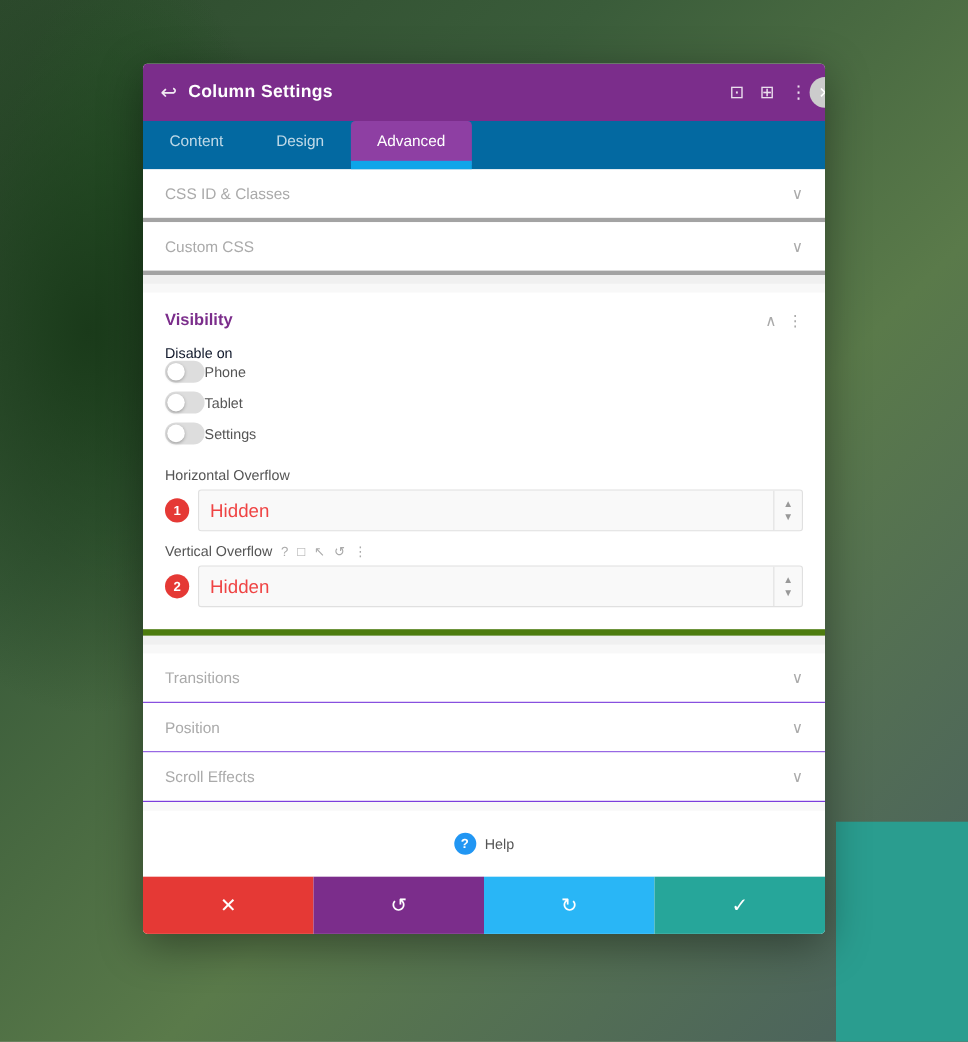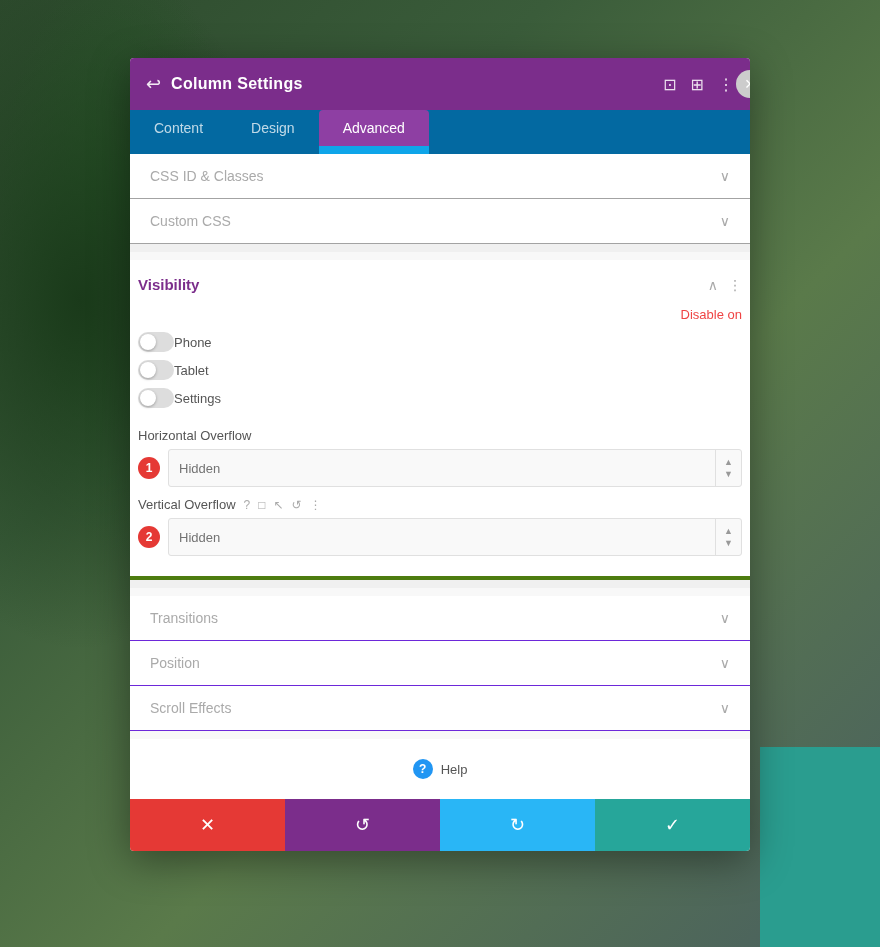--- a/index.html
+++ b/index.html
@@ -137,21 +137,21 @@
 
     .modal-body {
       padding: 0;
       max-height: 680px;
       overflow-y: auto;
       background: #f8f8f8;
     }
 
     .section-row {
       background: #fff;
-      border-bottom: 1px solid #a3a3a3;
+      border-bottom: 4px solid #a3a3a3;
       padding: 14px 20px;
       display: flex;
       align-items: center;
       justify-content: space-between;
       cursor: pointer;
     }
 
     .section-row-label {
       color: #aaa;
       font-size: 14px;
@@ -159,22 +159,22 @@
     }
 
     .chevron-icon {
       color: #aaa;
       font-size: 14px;
     }
 
     .visibility-section {
       background: #fff;
       margin-top: 8px;
-      padding: 16px 8px 20px;
-      border-bottom: 4px solid #4d7c0f;
+      padding: 16px 20px 20px;
+      border-bottom: 6px solid #4d7c0f;
     }
 
     .visibility-header {
       display: flex;
       align-items: center;
       justify-content: space-between;
       margin-bottom: 14px;
     }
 
     .visibility-title {
@@ -183,25 +183,23 @@
       font-weight: 600;
     }
 
     .visibility-header-right {
       display: flex;
       align-items: center;
       gap: 10px;
     }
 
     .disable-on-label {
-      color: #ef4444;
+      color: #0f172a;
       font-size: 13px;
       font-weight: 500;
-      margin-bottom: 10px;
-      text-align: right;
     }
 
     .toggle-row {
       display: flex;
       align-items: center;
       margin-bottom: 8px;
     }
 
     .toggle {
       width: 36px;
@@ -285,22 +283,22 @@
       background: #f9f9f9;
       overflow: hidden;
     }
 
     .select-wrapper select {
       flex: 1;
       border: none;
       background: transparent;
       padding: 0 10px;
       height: 36px;
-      font-size: 13px;
-      color: #737373;
+      font-size: 17px;
+      color: #ef4444;
       appearance: none;
       outline: none;
       cursor: pointer;
     }
 
     .select-arrow-btn {
       display: flex;
       flex-direction: column;
       padding: 0 8px;
       height: 36px;

